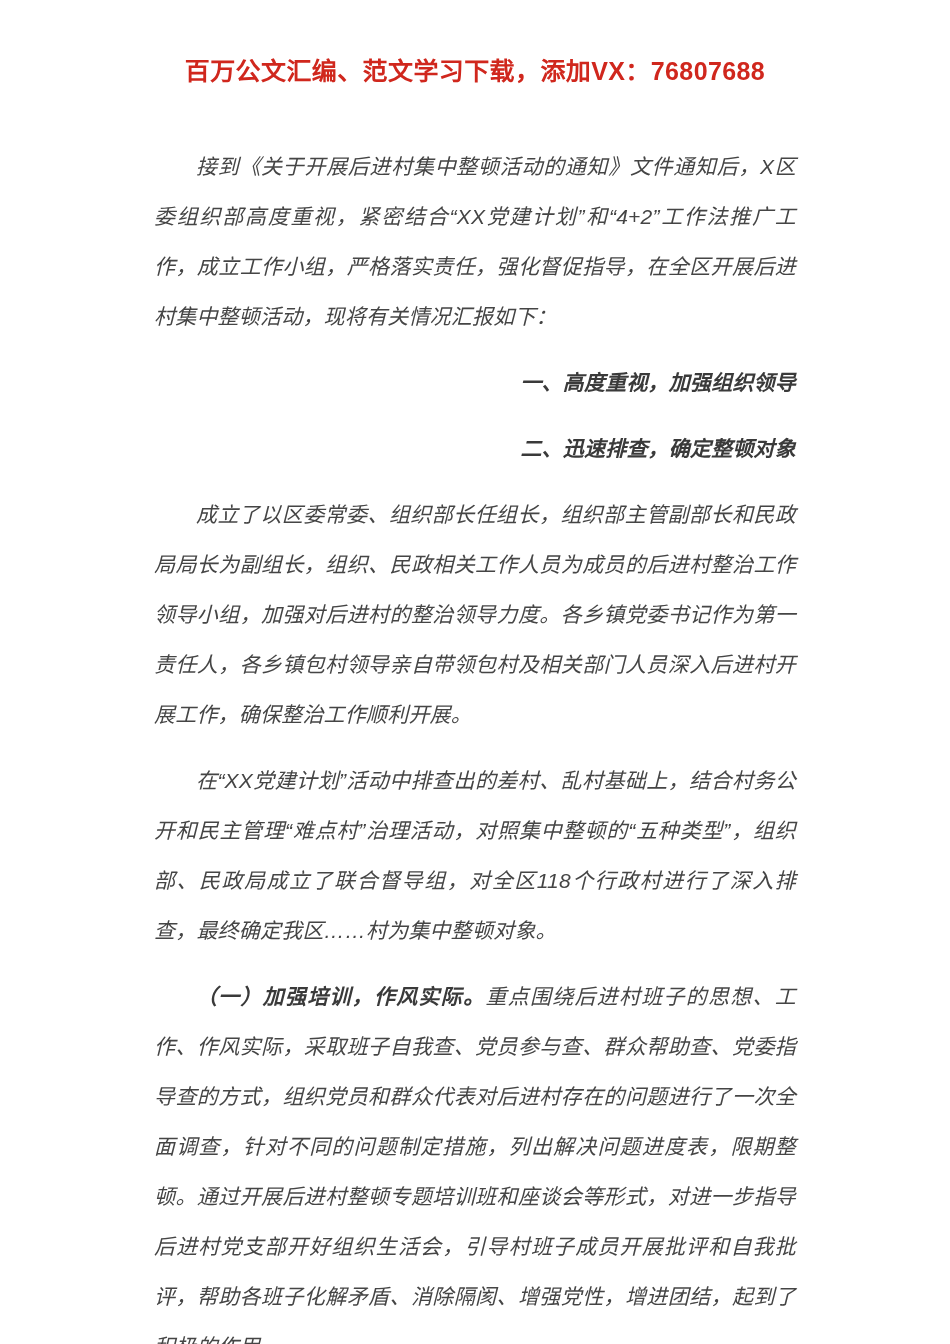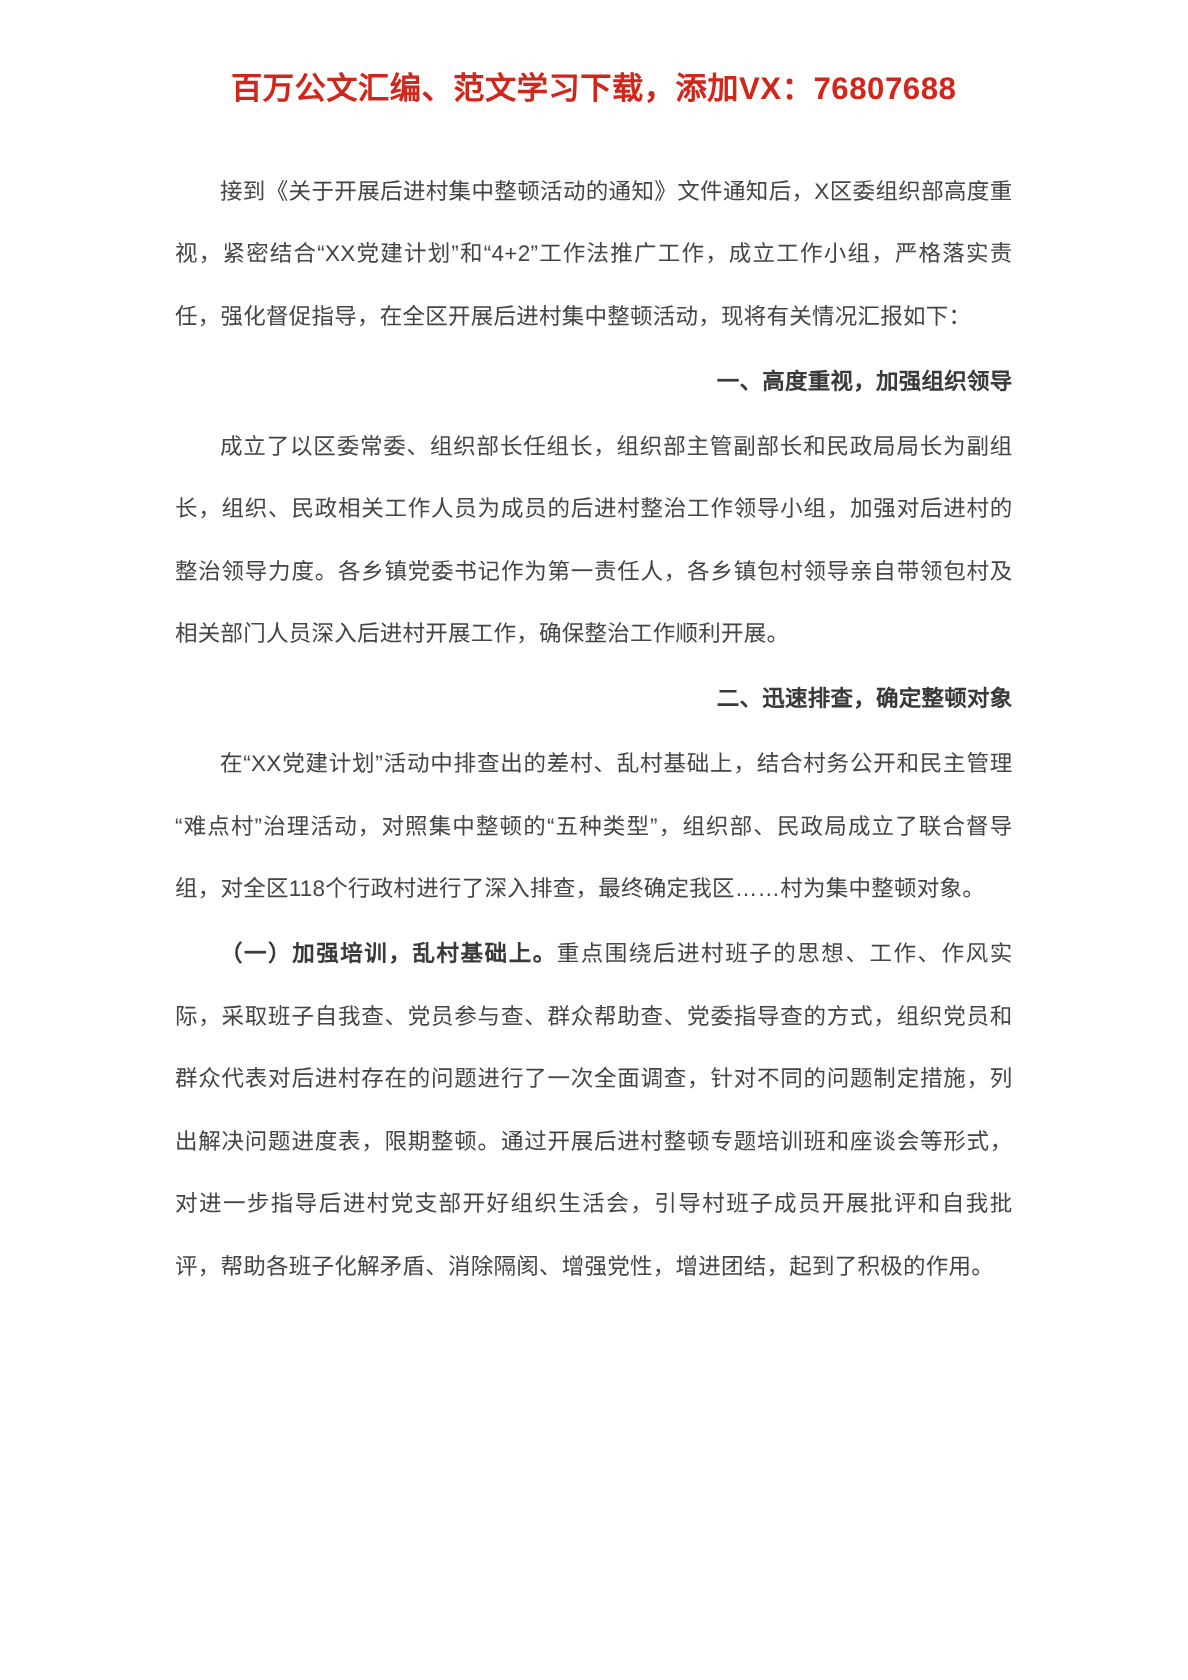--- a/index.html
+++ b/index.html
@@ -42,29 +42,30 @@
 
   
   .doc-body {
     position: absolute;
     top: 126px;
     left: 138px;
     width: 674px;
   }
 
   .para {
-    margin: 2px;
+    margin: 16px;
     color: #454545;
-    font-size: 18px;
+    font-size: 21px;
     line-height: 50px;
     text-align: justify;
     text-justify: inter-ideograph;
     text-indent: 2em;
     letter-spacing: 0.2px;
     word-break: break-all;
+    font-style: italic;
   }
 
   .para.section-heading {
     font-weight: 700;
     color: #3a3a3a;
     text-align: right;
   }
 
   .para.sub-para {
     text-align: justify;
@@ -81,23 +82,23 @@
 <div class="page">
 
   <div class="promo-banner">百万公文汇编、范文学习下载，添加VX：76807688</div>
 
   <div class="doc-body">
 
     <p class="para">接到《关于开展后进村集中整顿活动的通知》文件通知后，X区委组织部高度重视，紧密结合“XX党建计划”和“4+2”工作法推广工作，成立工作小组，严格落实责任，强化督促指导，在全区开展后进村集中整顿活动，现将有关情况汇报如下：</p>
 
     <p class="para section-heading">一、高度重视，加强组织领导</p>
 
+    <p class="para section-heading">二、迅速排查，确定整顿对象</p>
+
     <p class="para">成立了以区委常委、组织部长任组长，组织部主管副部长和民政局局长为副组长，组织、民政相关工作人员为成员的后进村整治工作领导小组，加强对后进村的整治领导力度。各乡镇党委书记作为第一责任人，各乡镇包村领导亲自带领包村及相关部门人员深入后进村开展工作，确保整治工作顺利开展。</p>
-
-    <p class="para section-heading">二、迅速排查，确定整顿对象</p>
 
     <p class="para">在“XX党建计划”活动中排查出的差村、乱村基础上，结合村务公开和民主管理“难点村”治理活动，对照集中整顿的“五种类型”，组织部、民政局成立了联合督导组，对全区118个行政村进行了深入排查，最终确定我区……村为集中整顿对象。</p>
 
 
-    <p class="para sub-para"><span class="lead-bold">（一）加强培训，乱村基础上。</span><span>重点围绕后进村班子的思想、工作、作风实际，采取班子自我查、党员参与查、群众帮助查、党委指导查的方式，组织党员和群众代表对后进村存在的问题进行了一次全面调查，针对不同的问题制定措施，列出解决问题进度表，限期整顿。通过开展后进村整顿专题培训班和座谈会等形式，对进一步指导后进村党支部开好组织生活会，引导村班子成员开展批评和自我批评，帮助各班子化解矛盾、消除隔阂、增强党性，增进团结，起到了积极的作用。</span></p>
+    <p class="para sub-para"><span class="lead-bold">（一）加强培训，作风实际。</span><span>重点围绕后进村班子的思想、工作、作风实际，采取班子自我查、党员参与查、群众帮助查、党委指导查的方式，组织党员和群众代表对后进村存在的问题进行了一次全面调查，针对不同的问题制定措施，列出解决问题进度表，限期整顿。通过开展后进村整顿专题培训班和座谈会等形式，对进一步指导后进村党支部开好组织生活会，引导村班子成员开展批评和自我批评，帮助各班子化解矛盾、消除隔阂、增强党性，增进团结，起到了积极的作用。</span></p>
 
   </div>
 </div>
 
 </body></html>

